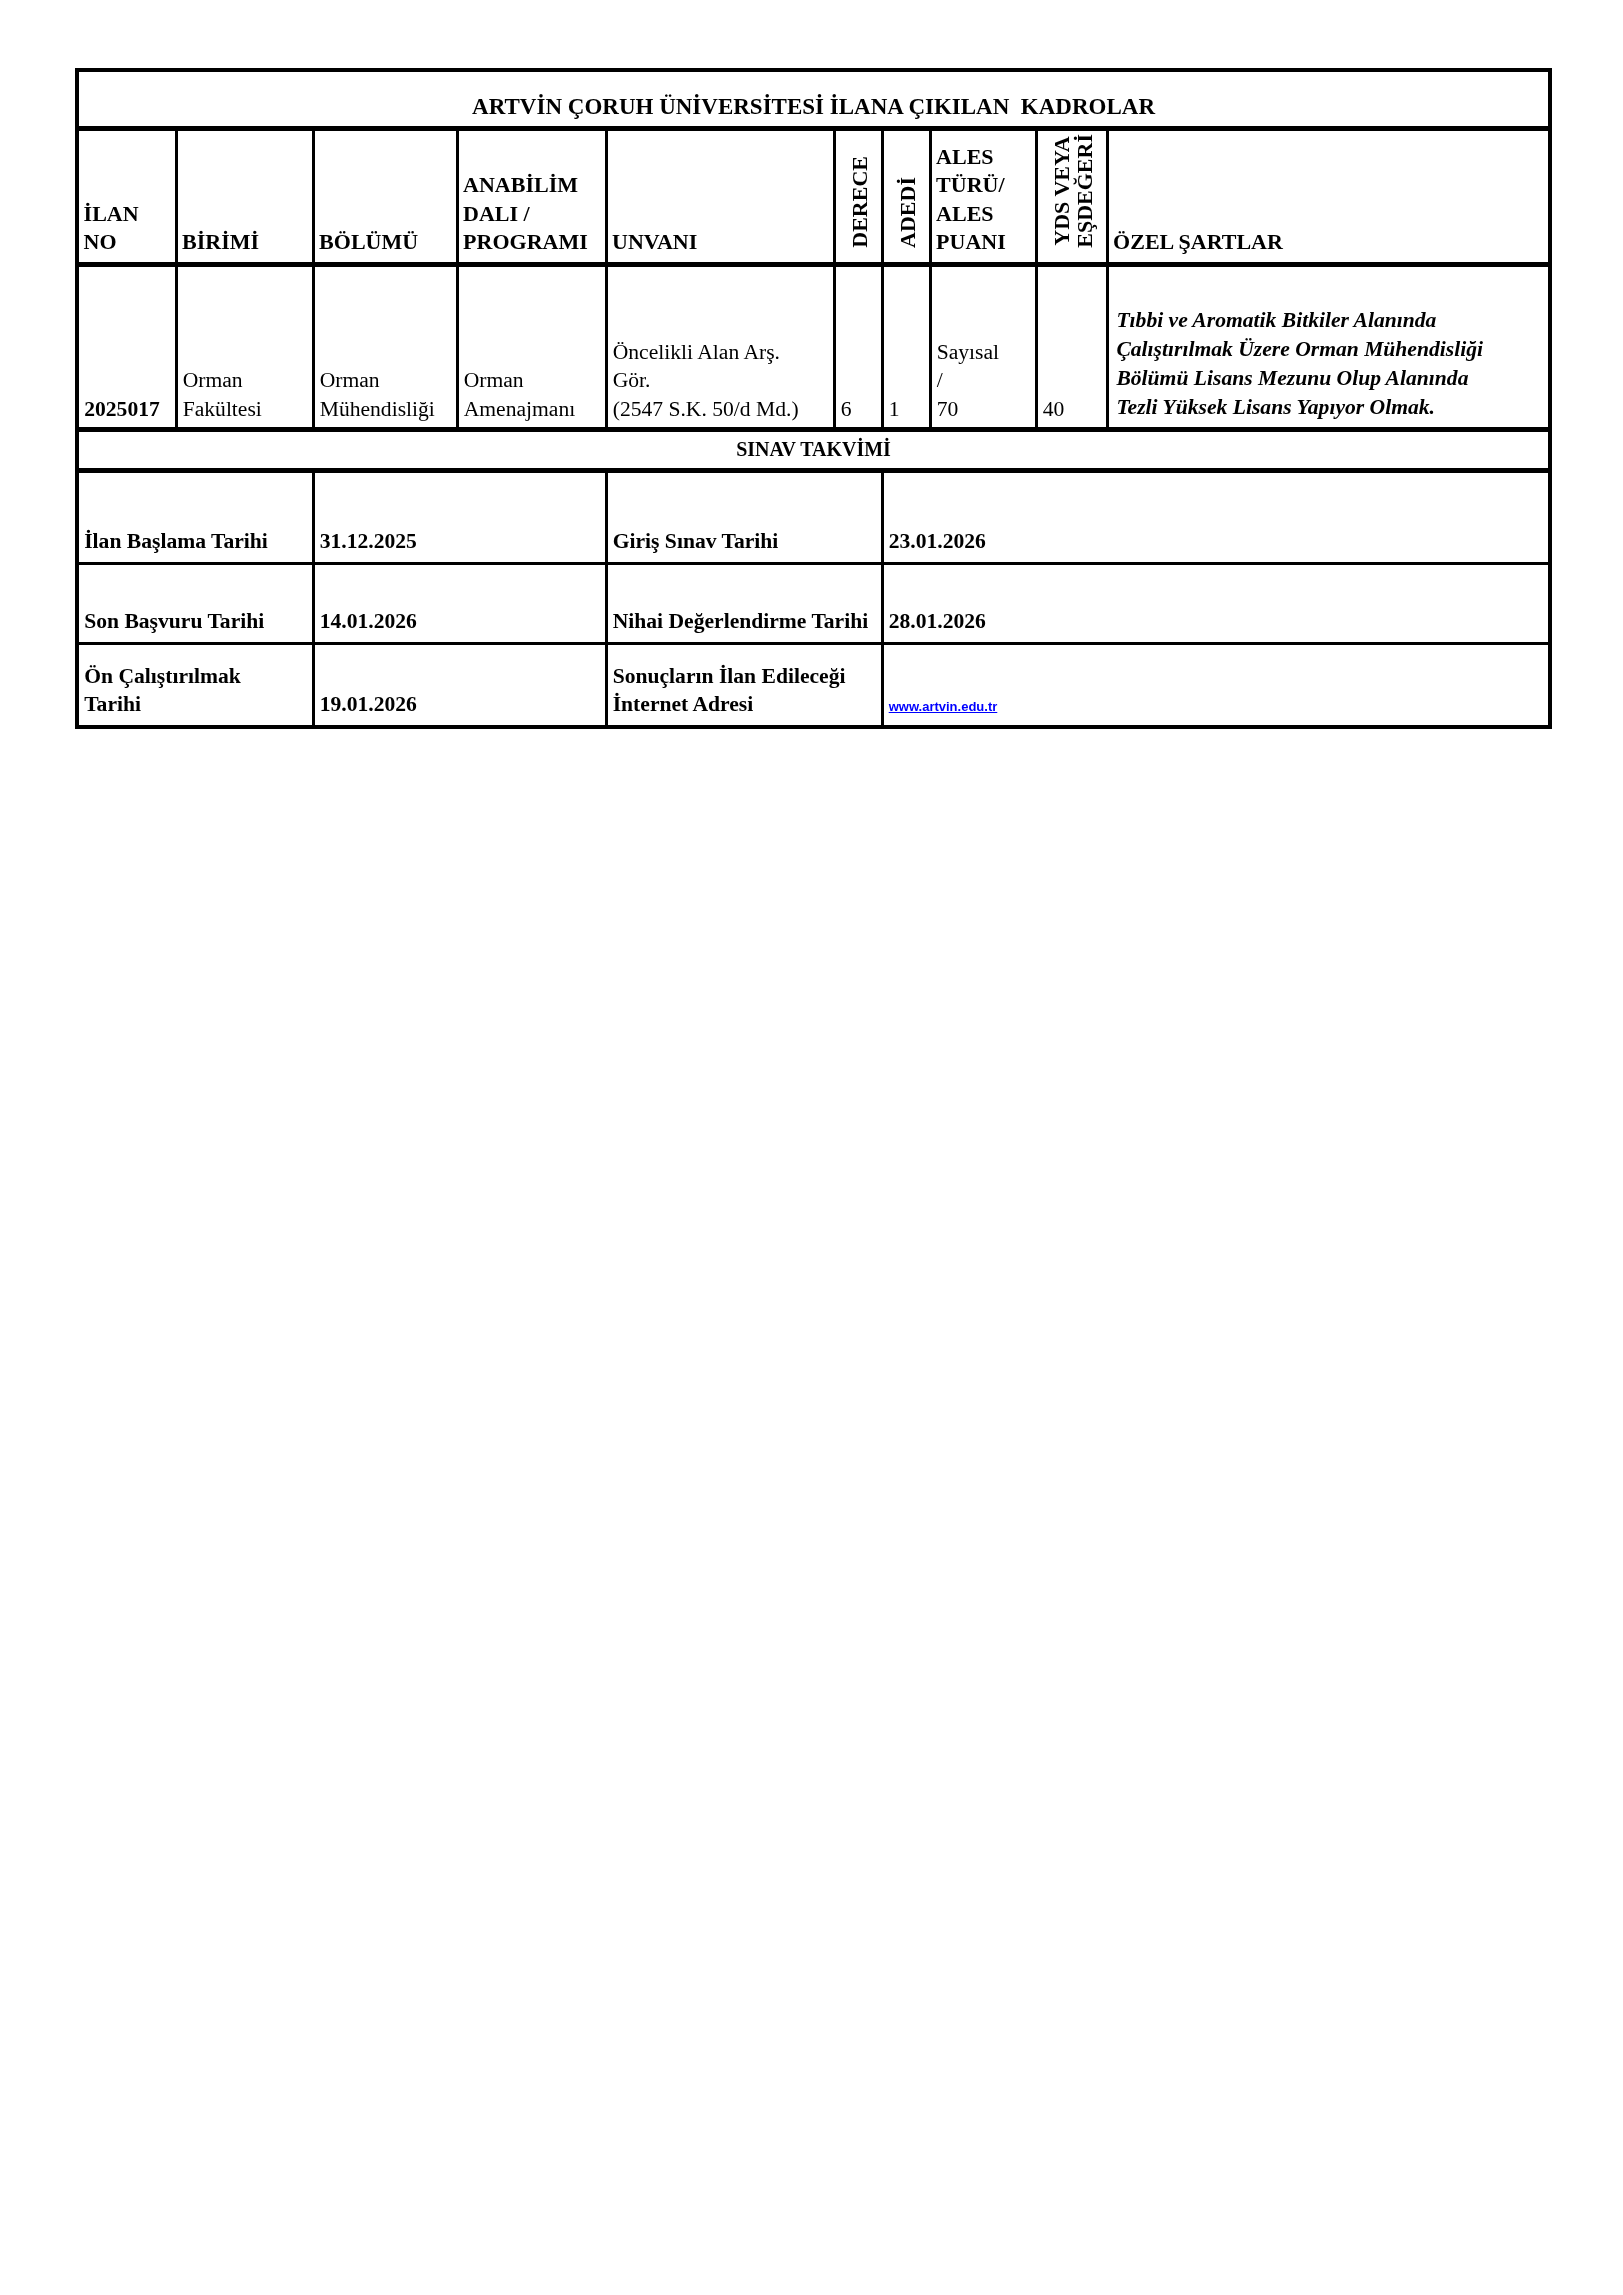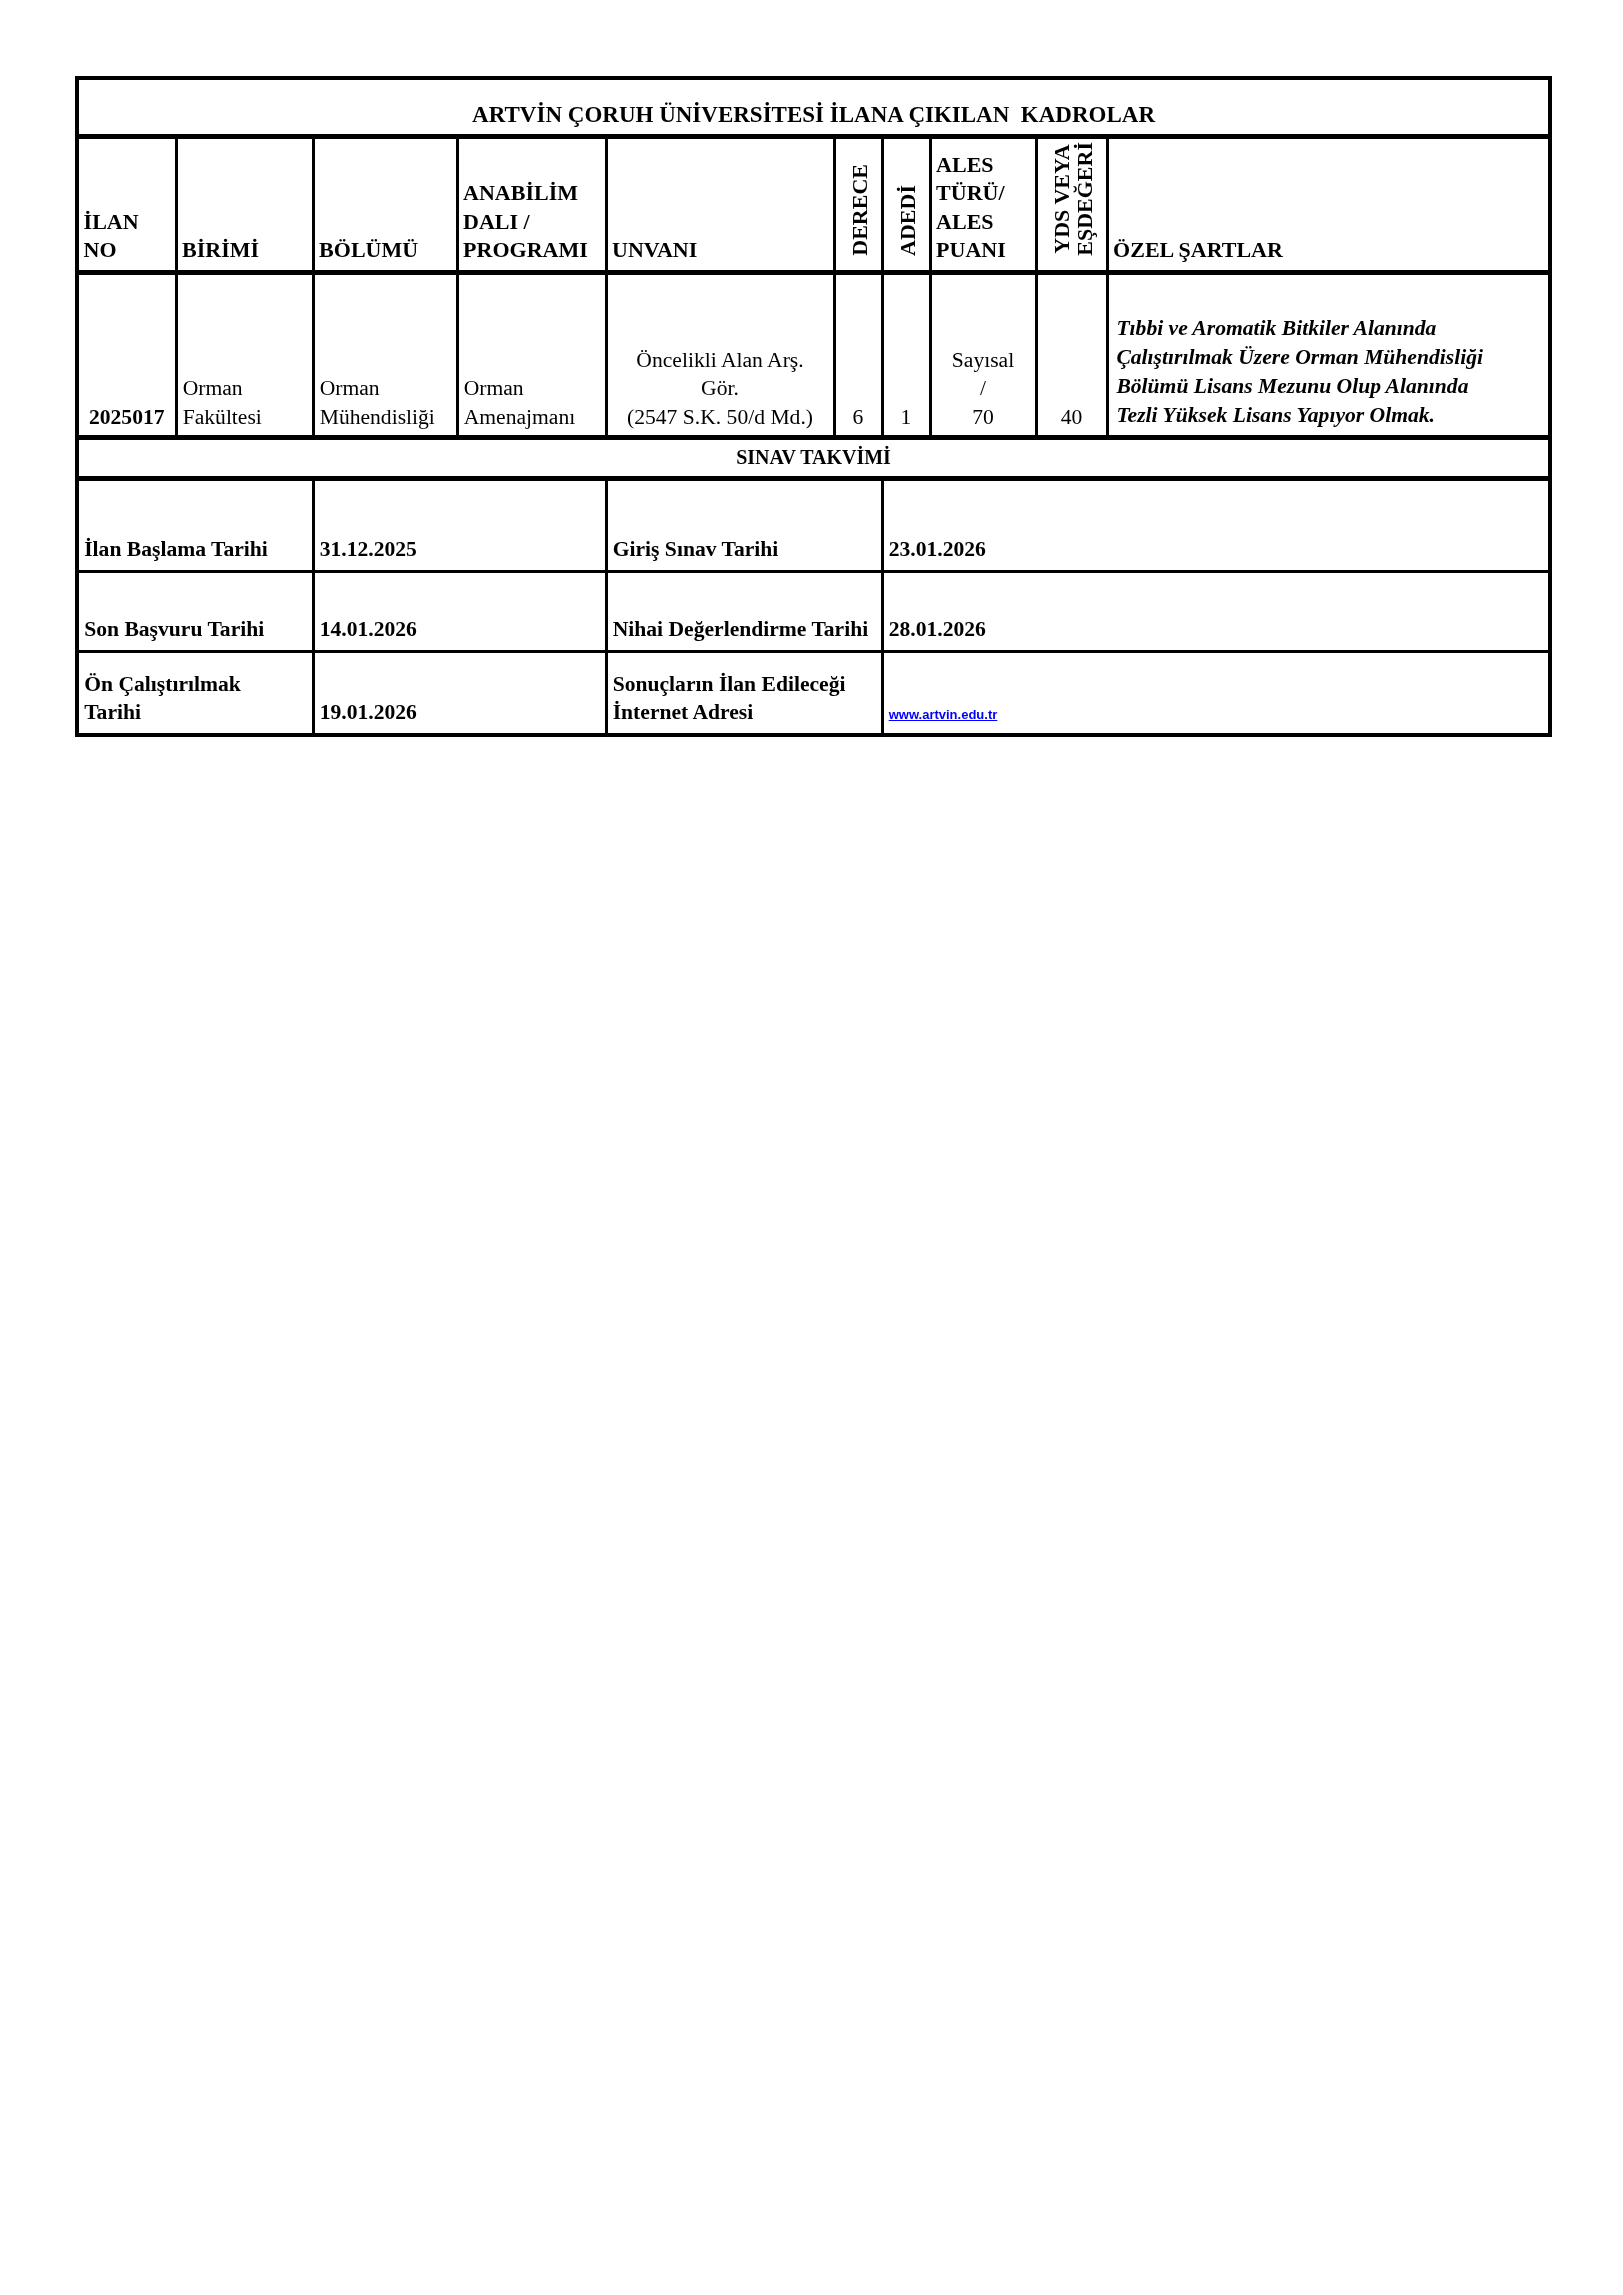--- a/index.html
+++ b/index.html
@@ -7,37 +7,37 @@
   body {
     width: 1623px; height: 2295px;
     background: #ffffff;
     position: relative;
     font-family: "Liberation Serif", serif;
     color: #000000;
     overflow: hidden;
   }
   table.kadro {
     position: absolute;
-    left: 75px; top: 76px;
+    left: 75px; top: 68px;
     width: 1473px;
     border-collapse: collapse;
     table-layout: fixed;
     border: 4.6px solid #000;
   }
   td {
     border: 3.3px solid #000;
     vertical-align: bottom;
     padding: 3.9px 5.2px 5.2px 5.2px;
     font-size: 21.6px;
     line-height: 1.3;
     overflow: hidden;
   }
   .pre { white-space: pre-line; }
   .b { font-weight: bold; }
-  .c { text-align: center; }
+  .c { }
   
   td.title-cell {
     border-bottom-width: 5.2px;
     text-align: center;
     font-weight: bold;
     font-size: 23px;
     white-space: pre;
     padding-bottom: 3.9px;
   }
   

